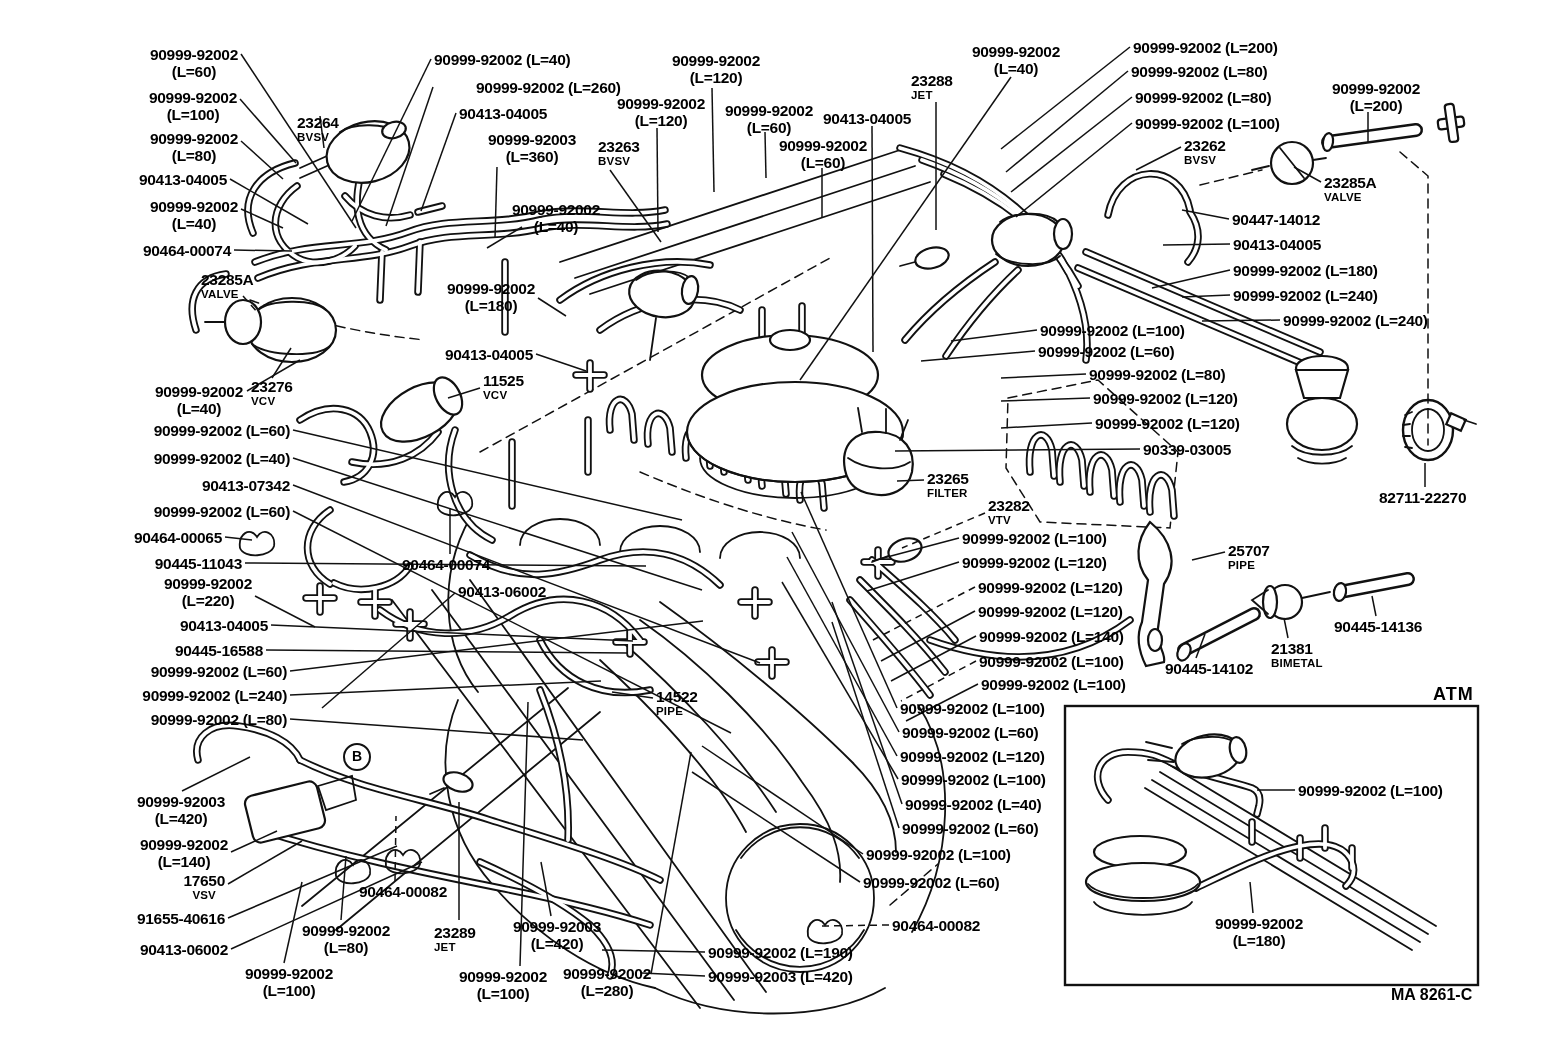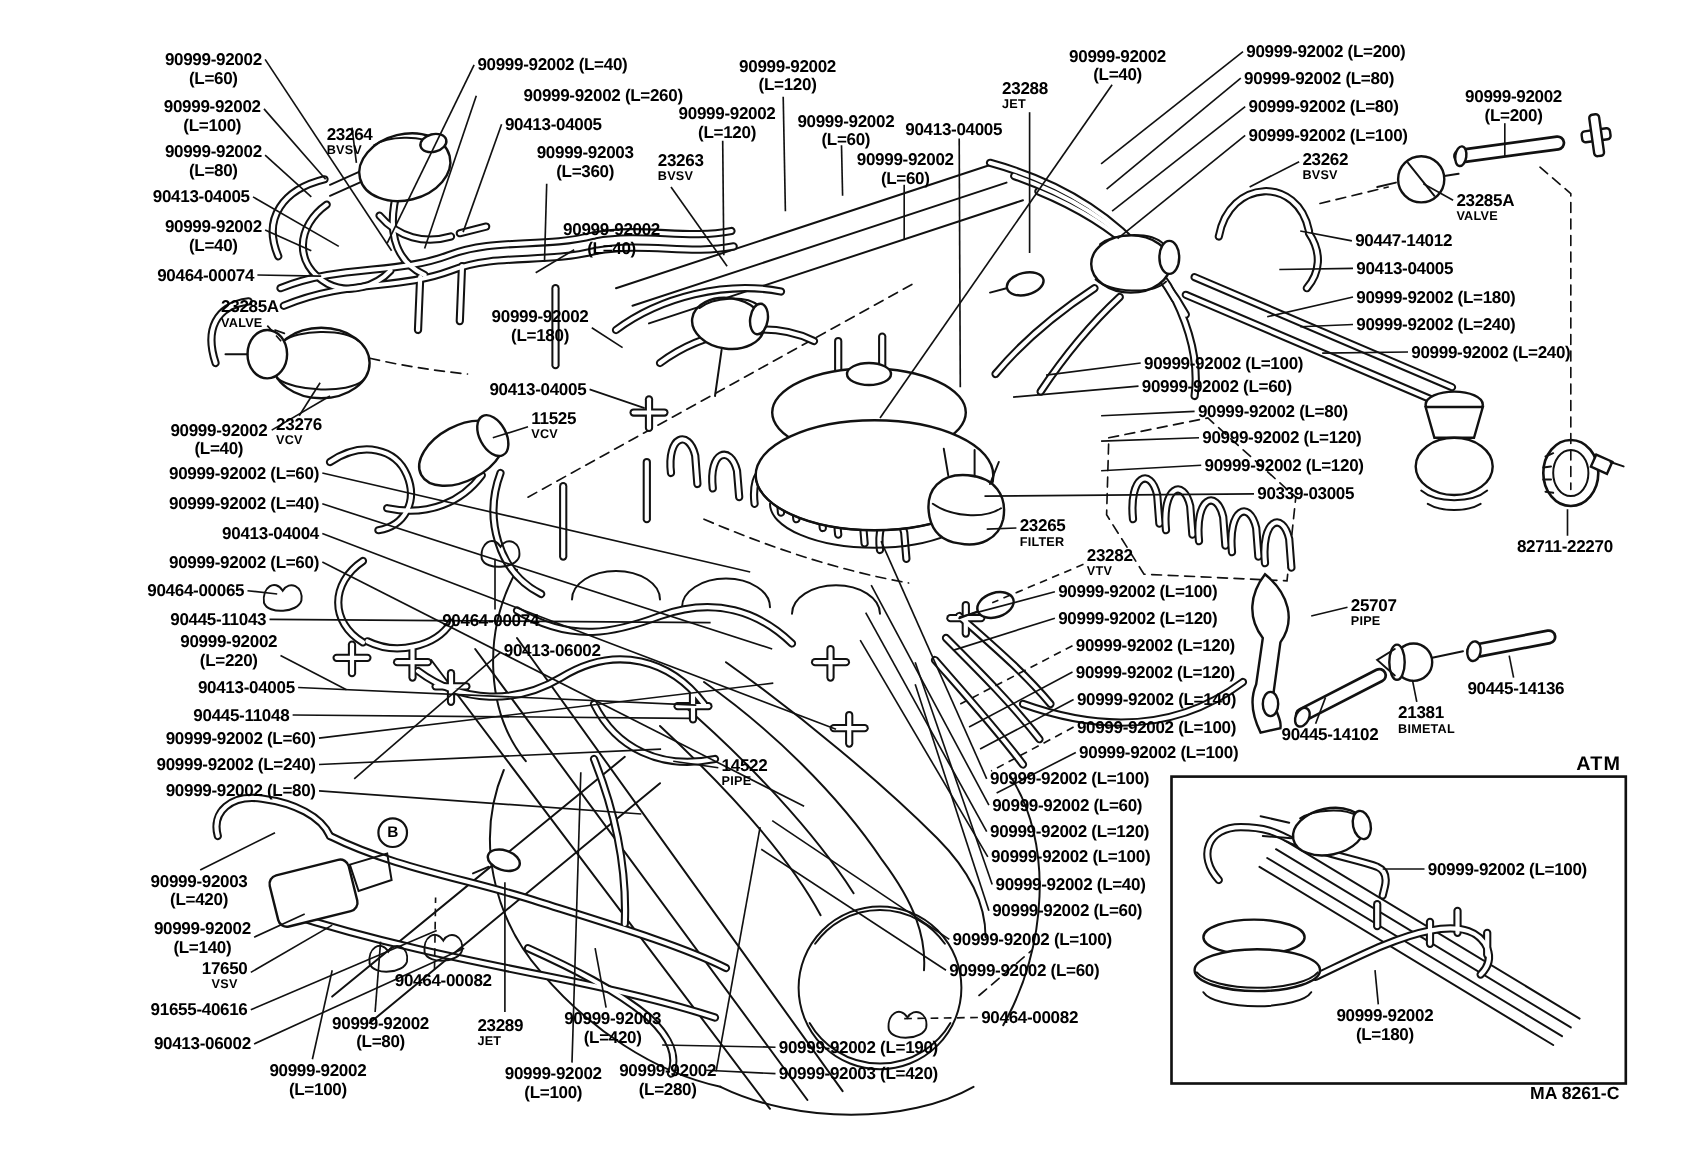--- a/index.html
+++ b/index.html
@@ -469,40 +469,40 @@
         <span class="s1">11525</span>
         <span class="s2">VCV</span>
       </div>
       <div class="lbl ar" style="left: 290px; top: 422px;">
         <span class="s1">90999-92002 (L=60)</span>
       </div>
       <div class="lbl ar" style="left: 290px; top: 450px;">
         <span class="s1">90999-92002 (L=40)</span>
       </div>
       <div class="lbl ar" style="left: 290px; top: 477px;">
-        <span class="s1">90413-04004</span>
+        <span class="s1">90413-07342</span>
       </div>
       <div class="lbl ar" style="left: 290px; top: 503px;">
         <span class="s1">90999-92002 (L=60)</span>
       </div>
       <div class="lbl ar" style="left: 222px; top: 529px;">
         <span class="s1">90464-00065</span>
       </div>
       <div class="lbl ar" style="left: 242px; top: 555px;">
         <span class="s1">90445-11043</span>
       </div>
       <div class="lbl ar" style="left: 252px; top: 575px;">
         <span class="s1">90999-92002</span>
         <span class="s2">(L=220)</span>
       </div>
       <div class="lbl ar" style="left: 268px; top: 617px;">
         <span class="s1">90413-04005</span>
       </div>
       <div class="lbl ar" style="left: 263px; top: 642px;">
-        <span class="s1">90445-11048</span>
+        <span class="s1">90445-16588</span>
       </div>
       <div class="lbl ar" style="left: 287px; top: 663px;">
         <span class="s1">90999-92002 (L=60)</span>
       </div>
       <div class="lbl ar" style="left: 287px; top: 687px;">
         <span class="s1">90999-92002 (L=240)</span>
       </div>
       <div class="lbl ar" style="left: 287px; top: 711px;">
         <span class="s1">90999-92002 (L=80)</span>
       </div>

